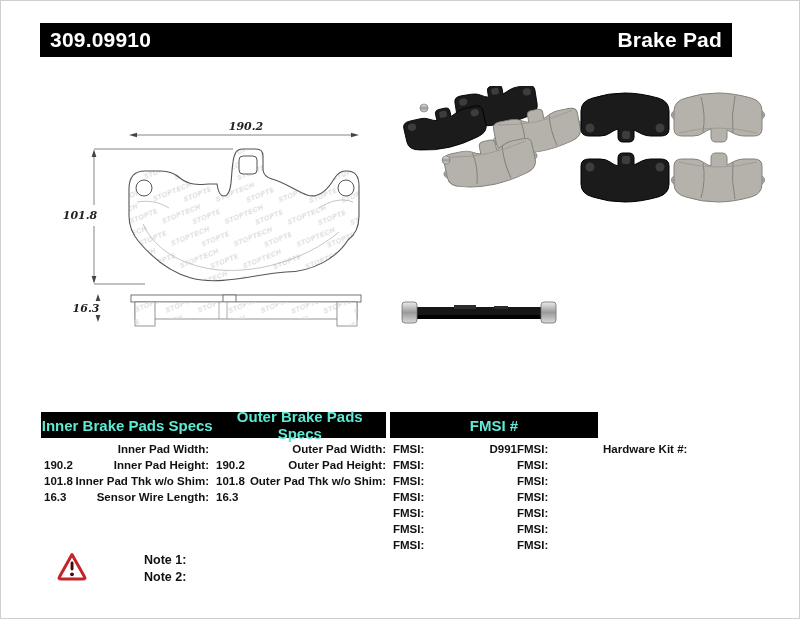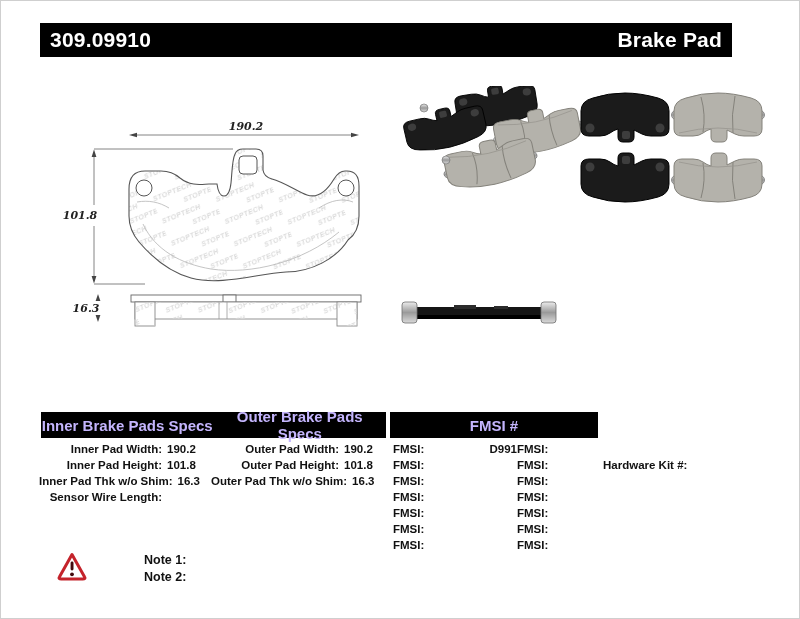--- a/index.html
+++ b/index.html
@@ -18,41 +18,41 @@
   
   .abs{position:absolute;}
   .dim-text{font:italic bold 11px "DejaVu Serif",serif;fill:#222;}
   .wm-text{font:italic bold 7px "Liberation Sans",sans-serif;fill:#dadada;letter-spacing:.4px;}
   .oline{fill:none;stroke:#555;stroke-width:1.1;}
   .iline{fill:none;stroke:#b5b5b5;stroke-width:.8;}
   .dline{stroke:#666;stroke-width:.8;}
   .arrow{fill:#444;}
   
   .thead{
-    position:absolute;top:411px;height:26px;background:#000;color:#c4b5fd;
+    position:absolute;top:411px;height:26px;background:#000;color:#5eead4;
     font-weight:bold;font-size:15px;display:flex;align-items:center;
     justify-content:center;box-sizing:border-box;
   }
   .thead.split{justify-content:space-between;}
   .thead.split span{flex:1;text-align:center;}
   
   .spec-col{position:absolute;top:440px;font-size:11.5px;font-weight:bold;line-height:16px;}
-  .spec-row{display:flex;height:16px;}
+  .spec-row{display:flex;height:16px;flex-direction:column;}
   .spec-row .lbl{flex:1;text-align:right;white-space:nowrap;}
   .spec-row .val{width:42px;text-align:left;padding-left:5px;white-space:nowrap;}
   
   .fmsi-col{position:absolute;left:392px;top:440px;width:204px;font-size:11.5px;font-weight:bold;line-height:16px;}
   .fmsi-row{display:flex;height:16px;align-items:center;}
   .fmsi-row .fl{width:36px;}
   .fmsi-row .fv{width:88px;text-align:right;}
   .fmsi-row .fl2{width:36px;}
   .fmsi-row .fv2{flex:1;}
   
   .rel-col{position:absolute;left:602px;top:440px;width:162px;font-size:11.5px;font-weight:bold;line-height:16px;}
-  .rel-row{display:flex;height:16px;margin-top:16px;}
+  .rel-row{display:flex;height:16px;}
   .rel-row .val{padding-left:4px;}
   
   .notes{position:absolute;left:95px;top:551px;font-size:12.5px;font-weight:bold;line-height:17px;margin-left:48px;}
   .note-row{display:flex;}
   .note-row .val{padding-left:5px;}
 </style>
 </head>
 <body>
 
 <div class="page">

